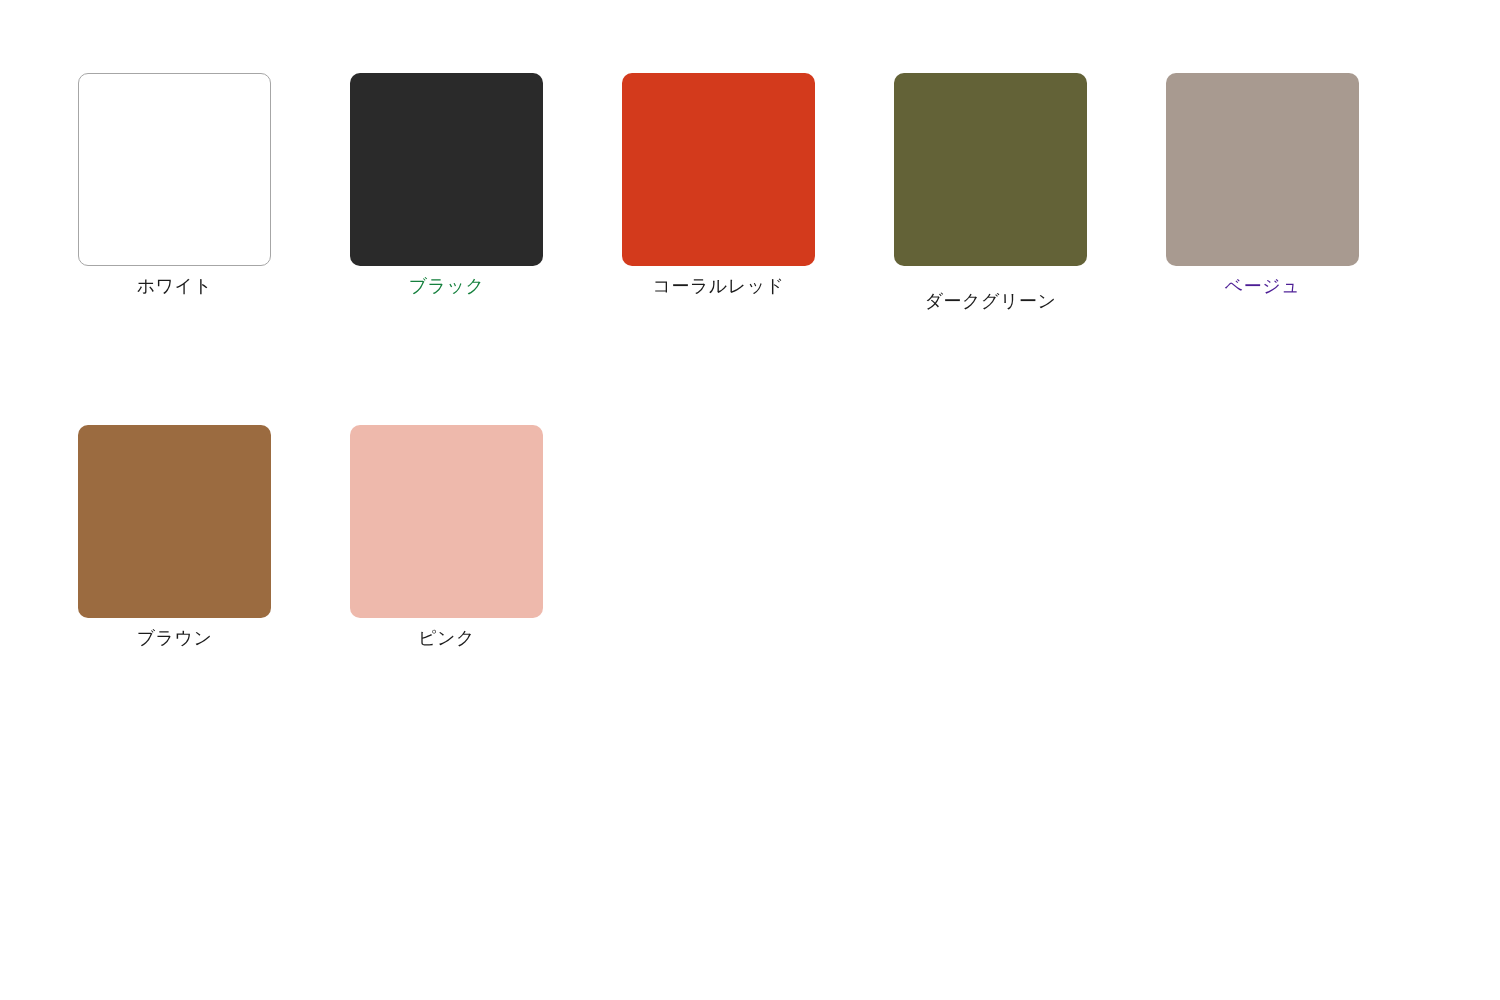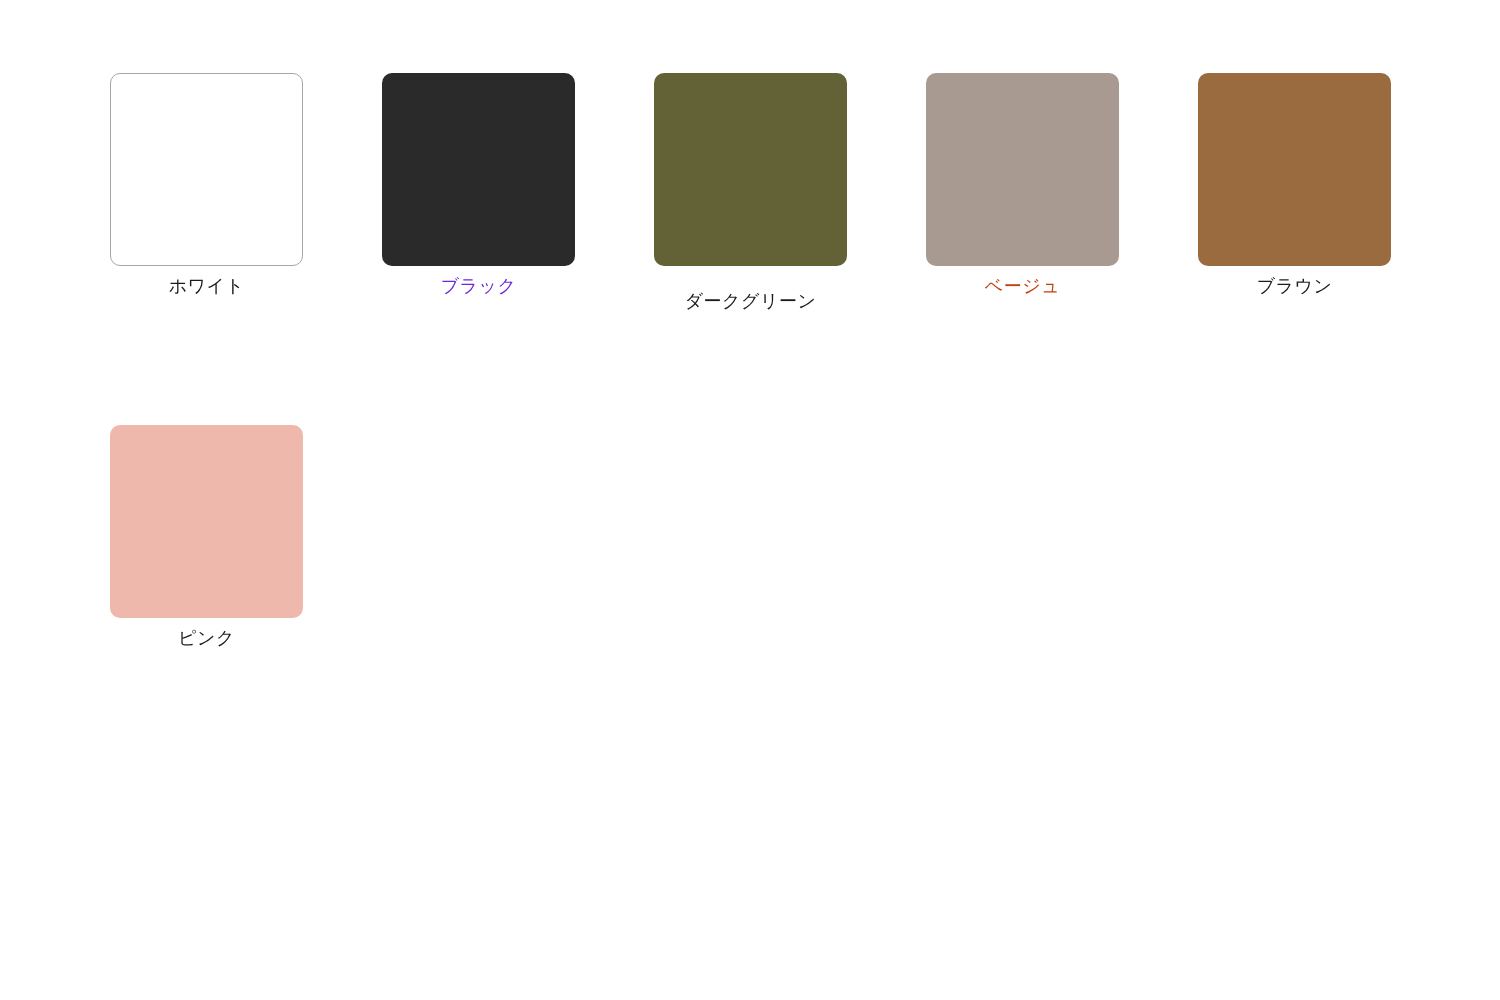--- a/index.html
+++ b/index.html
@@ -13,21 +13,21 @@
     height: 1000px;
     background: #ffffff;
     font-family: "Liberation Sans", "DejaVu Sans", sans-serif;
     overflow: hidden;
   }
 
   .palette {
     box-sizing: border-box;
     width: 1500px;
     height: 876px;
-    padding: 73px 0 0 110px;
+    padding: 73px 0 0 78px;
   }
 
   .swatch-grid {
     display: grid;
     grid-template-columns: repeat(5, 193px);
     column-gap: 79px;
     row-gap: 112px;
     justify-content: start;
     align-content: start;
   }
@@ -65,29 +65,33 @@
 <body style="background: rgb(255, 255, 255);">
 
 <div class="palette">
   <div class="swatch-grid">
       <div class="swatch-cell">
         <div class="swatch-chip has-outline" style="background-color: rgb(255, 255, 255); border-color: rgb(166, 166, 166);"></div>
         <div class="swatch-label" style="color: rgb(27, 27, 27);">ホワイト</div>
       </div>
       <div class="swatch-cell">
         <div class="swatch-chip" style="background-color: rgb(42, 42, 42);"></div>
-        <div class="swatch-label" style="color: #6d28d9;">ブラック</div>
+        <div class="swatch-label" style="color: #15803d;">ブラック</div>
+      </div>
+      <div class="swatch-cell">
+        <div class="swatch-chip" style="background-color: rgb(211, 58, 28);"></div>
+        <div class="swatch-label" style="color: rgb(27, 27, 27);">コーラルレッド</div>
       </div>
       <div class="swatch-cell">
         <div class="swatch-chip" style="background-color: rgb(99, 98, 55);"></div>
         <div class="swatch-label" style="color: rgb(27, 27, 27); margin-top: 23px;">ダークグリーン</div>
       </div>
       <div class="swatch-cell">
         <div class="swatch-chip" style="background-color: rgb(168, 154, 144);"></div>
-        <div class="swatch-label" style="color: #c2410c;">ベージュ</div>
+        <div class="swatch-label" style="color: #4c1d95;">ベージュ</div>
       </div>
       <div class="swatch-cell">
         <div class="swatch-chip" style="background-color: rgb(155, 107, 64);"></div>
         <div class="swatch-label" style="color: rgb(27, 27, 27);">ブラウン</div>
       </div>
       <div class="swatch-cell">
         <div class="swatch-chip" style="background-color: rgb(238, 185, 172);"></div>
         <div class="swatch-label" style="color: rgb(27, 27, 27);">ピンク</div>
       </div>
     </div>

